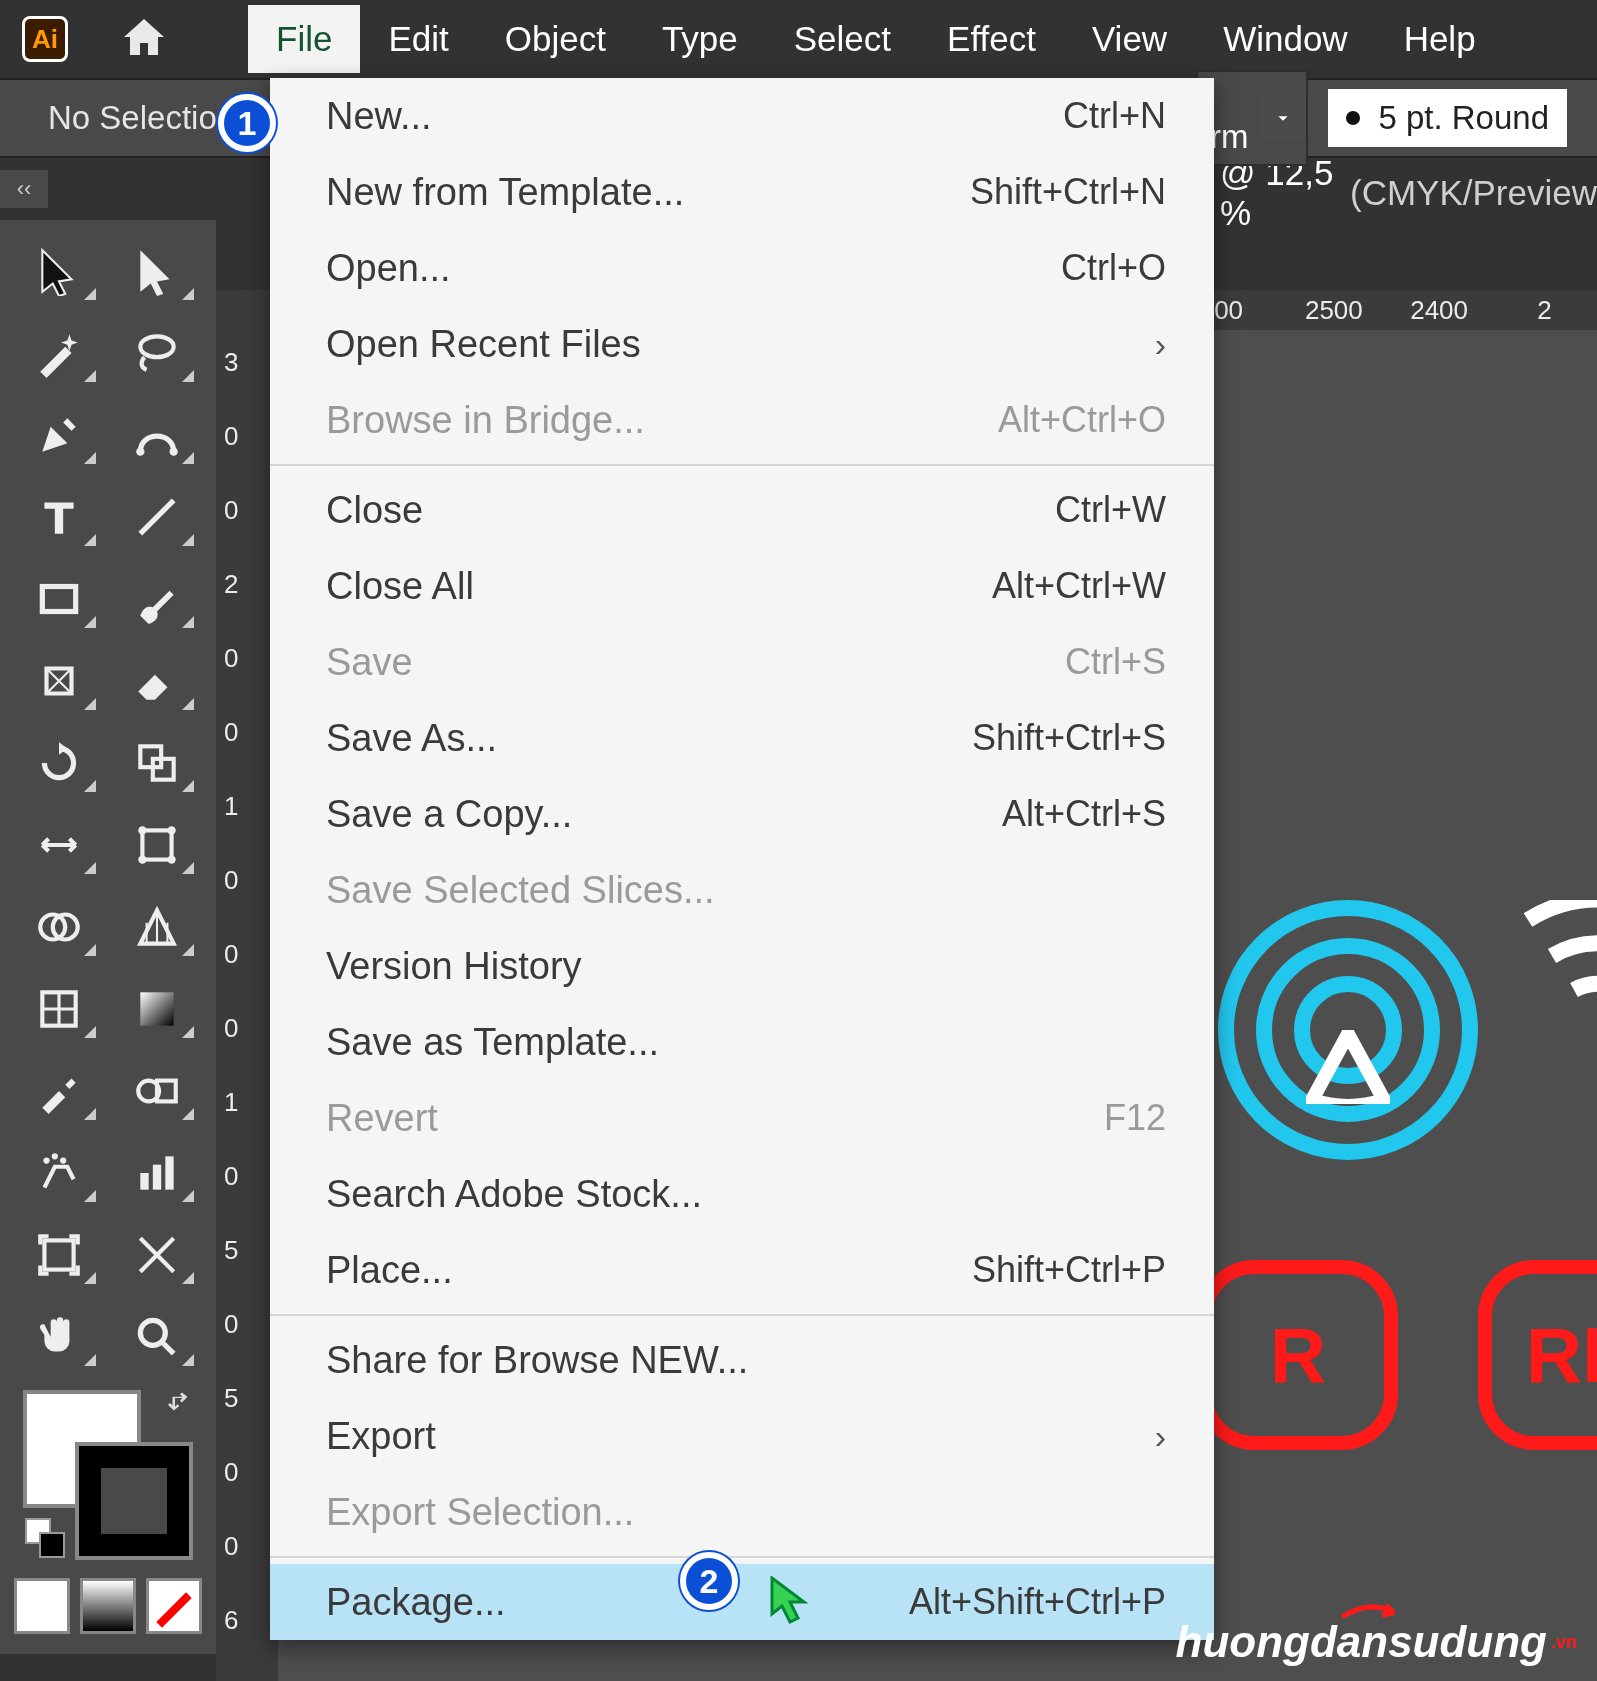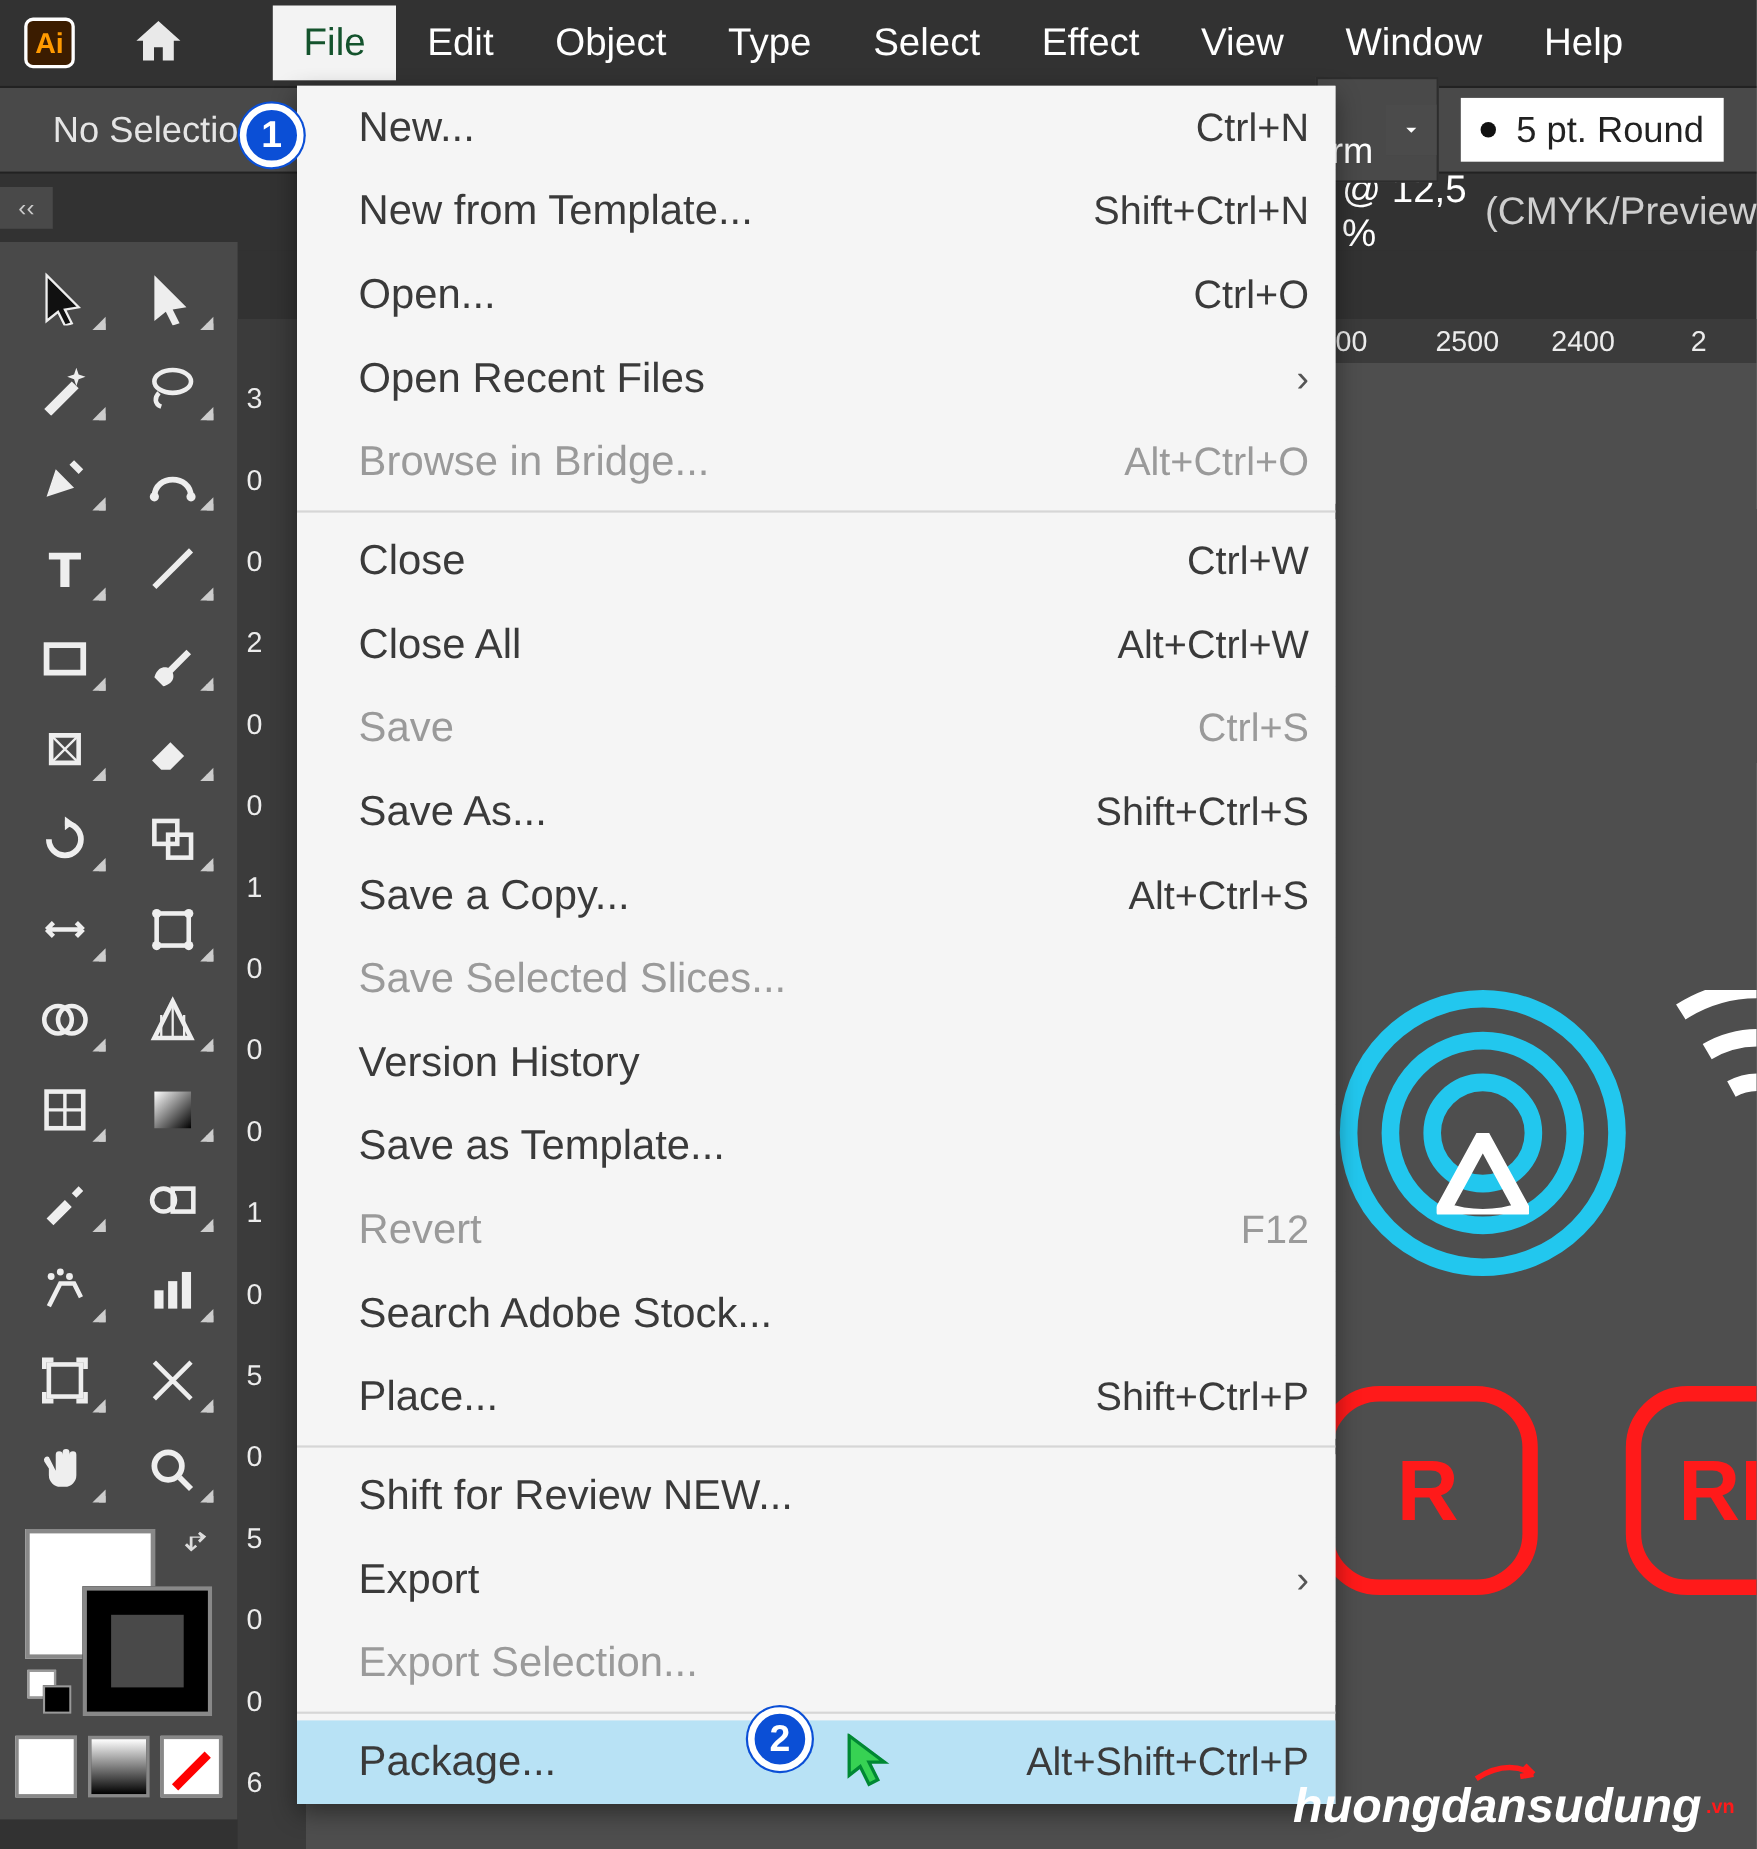--- a/index.html
+++ b/index.html
@@ -65,21 +65,21 @@
   .wifi .r3{left:0;top:0;right:0;bottom:0;}
   .wifi .r2{left:38px;top:38px;right:38px;bottom:38px;}
   .wifi .r1{left:76px;top:76px;right:76px;bottom:76px;}
   .wifi .triw{position:absolute;left:88px;top:130px;width:84px;height:74px;}
   .rec-btn { position:absolute; border:14px solid #ff1a1a; border-radius:56px; color:#ff1a1a; font-size:78px; font-weight:700; display:flex; align-items:center; justify-content:center; padding:20px 28px;}
   .rec1{left:920px; top:930px; width:200px; height:190px;}
   .rec2{left:1200px; top:930px; width:260px; height:190px;}
 
   
   .dropdown { position:absolute; left:270px; top:78px; width:944px; background:#f5f5f5; color:#3a3a3a; box-shadow:0 8px 22px rgba(0,0,0,.45); }
-  .dd-row { display:flex; align-items:center; justify-content:space-between; padding:14px 24px 14px 56px; font-size:38px; line-height:48px; background:#f5f5f5; }
+  .dd-row { display:flex; align-items:center; justify-content:space-between; padding:14px 48px 14px 56px; font-size:38px; line-height:48px; background:#f5f5f5; }
   .dd-row.disabled { color:#9a9a9a; }
   .dd-row.hl { background:#b8e2f5; }
   .dd-row .sc { color:#3a3a3a; font-size:36px; }
   .dd-row.disabled .sc{color:#9a9a9a;}
   .dd-row .arrow { font-size:34px; color:#555;}
   .dd-sep { height:0; border-top:2px solid #d6d6d6; margin:6px 0; }
 
   
   .badge { position:absolute; width:58px; height:58px; border-radius:50%; background:#0b4fd6; border:6px solid #fff; color:#fff; font-size:34px; font-weight:700; display:flex; align-items:center; justify-content:center; box-shadow:0 0 0 2px #0b4fd6; z-index:50;}
   .badge1{ left:218px; top:94px; }
@@ -629,21 +629,21 @@
     </div>
     <div class="dd-row">
       <span>Search Adobe Stock...</span>
     </div>
     <div class="dd-row">
       <span>Place...</span>
       <span class="sc">Shift+Ctrl+P</span>
     </div>
     <div class="dd-sep"></div>
     <div class="dd-row">
-      <span>Shift for Review NEW...</span>
+      <span>Share for Browse NEW...</span>
     </div>
     <div class="dd-row">
       <span>Export</span>
       <span class="arrow">›</span>
     </div>
     <div class="dd-row disabled">
       <span>Export Selection...</span>
     </div>
     <div class="dd-sep"></div>
     <div class="dd-row hl">

